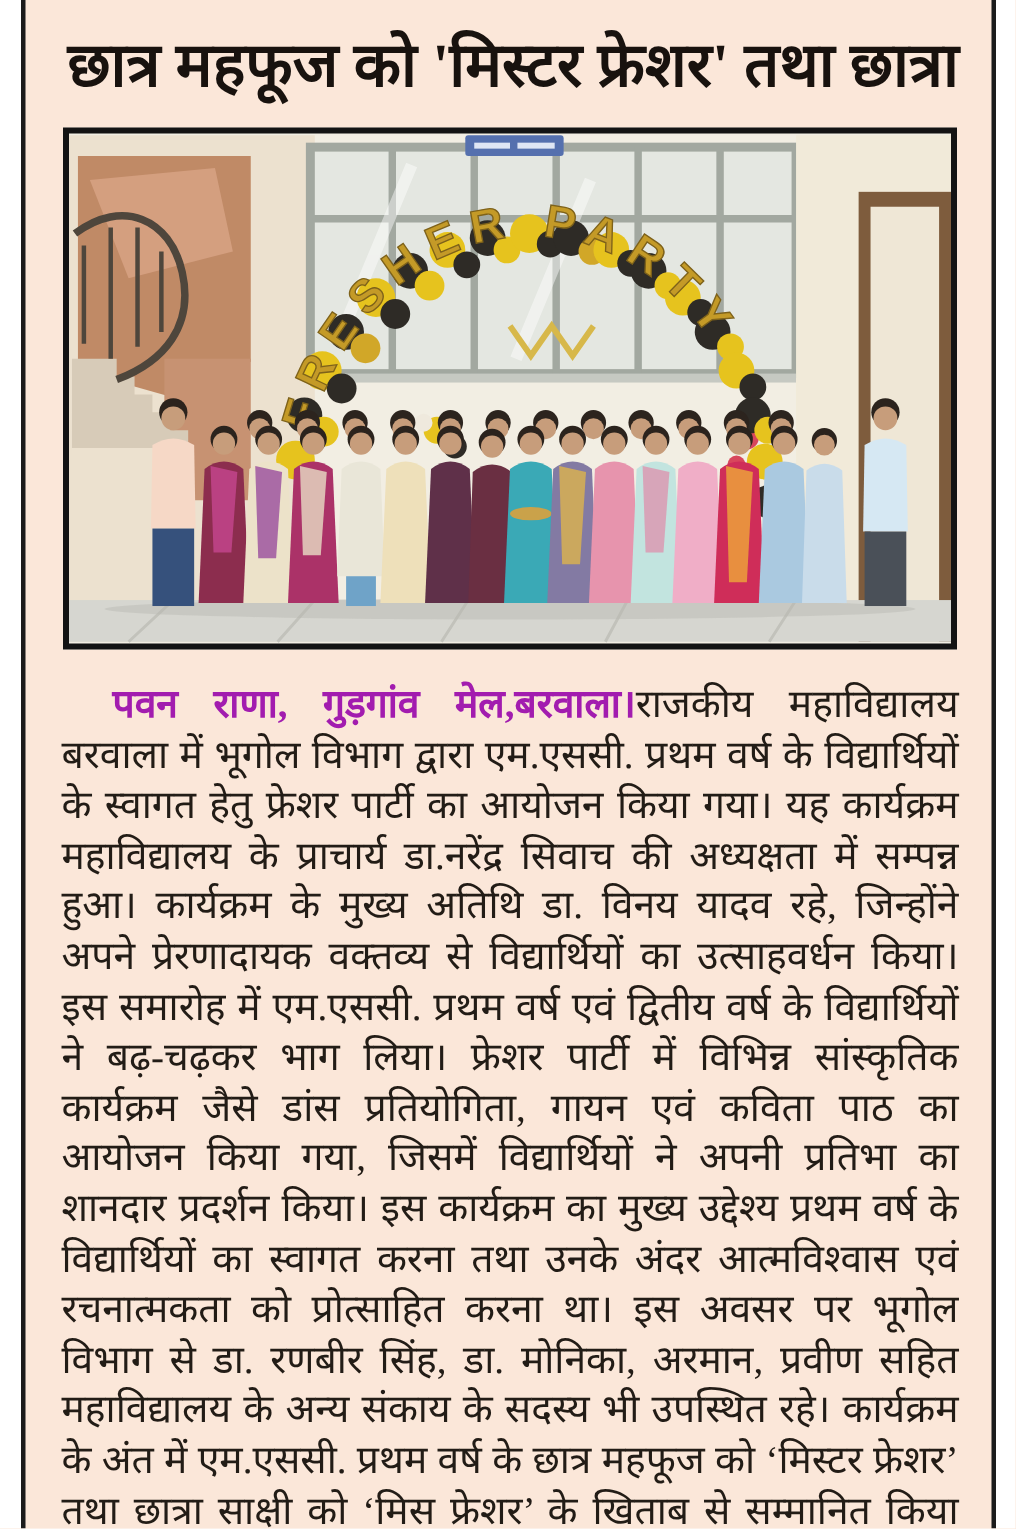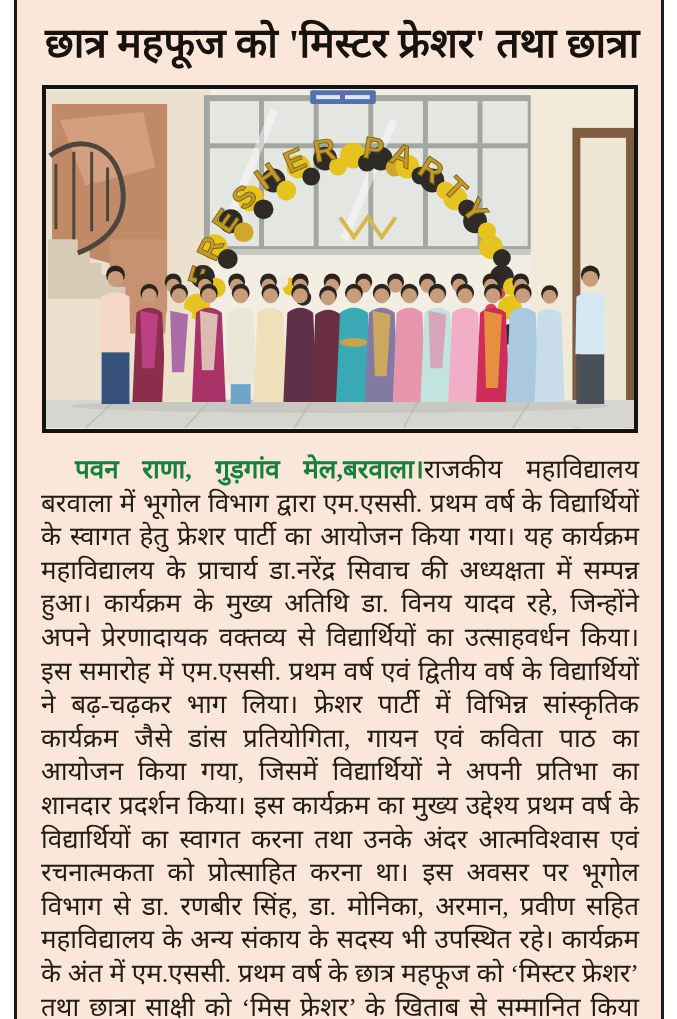--- a/index.html
+++ b/index.html
@@ -20,21 +20,21 @@
   .photo{
     box-sizing:border-box;display:block;margin:10px 0 0 25px;width:596px;height:348px;
     border:4px solid #131313;background:#f2eee3;overflow:hidden;
   }
   .photo svg{display:block;width:100%;height:100%;}
   .bodytext{
     margin:20px 0 0 0;padding:0 22px 0 24px;
     font-size:26px;line-height:33.6px;color:#221c16;
     text-align:justify;text-indent:34px;
   }
-  .bodytext b{font-weight:700;color:#15803d;}
+  .bodytext b{font-weight:700;color:#a21caf;}
 </style>
 </head>
 <body>
 
 <div class="clip">
 
   <h1 class="headline">
     <span>छात्र महफूज को 'मिस्टर फ्रेशर' तथा छात्रा</span>
   </h1>
 

